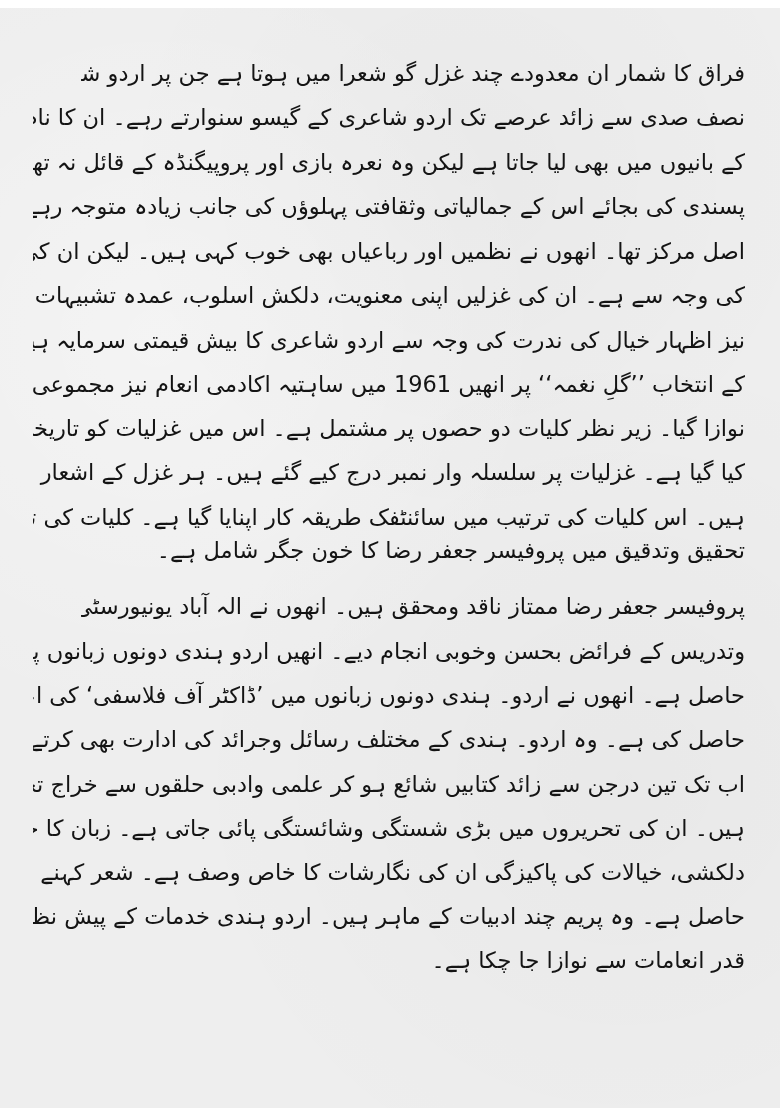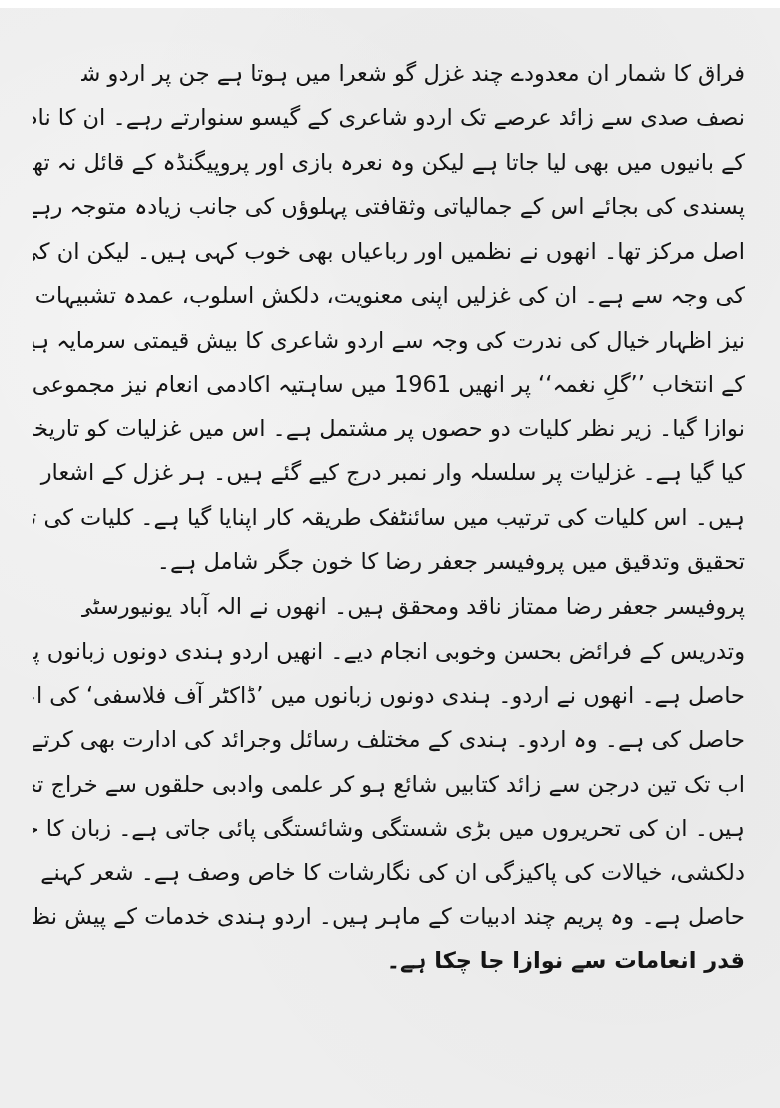--- a/index.html
+++ b/index.html
@@ -64,29 +64,29 @@
       <div class="line" style="top:89px;">نصف صدی سے زائد عرصے تک اردو شاعری کے گیسو سنوارتے رہے۔ ان کا نام ترقی پسند تحریک</div>
       <div class="line" style="top:134px;">کے بانیوں میں بھی لیا جاتا ہے لیکن وہ نعرہ بازی اور پروپیگنڈہ کے قائل نہ تھے۔ جماعتی تنظیم</div>
       <div class="line" style="top:178px;">پسندی کی بجائے اس کے جمالیاتی وثقافتی پہلوؤں کی جانب زیادہ متوجہ رہے۔ تغزل ان کی فکر کا</div>
       <div class="line" style="top:223px;">اصل مرکز تھا۔ انھوں نے نظمیں اور رباعیاں بھی خوب کہی ہیں۔ لیکن ان کی اصل شہرت غزل گوئی</div>
       <div class="line" style="top:267px;">کی وجہ سے ہے۔ ان کی غزلیں اپنی معنویت، دلکش اسلوب، عمدہ تشبیہات واستعارات، طرز تخیل</div>
       <div class="line" style="top:312px;">نیز اظہار خیال کی ندرت کی وجہ سے اردو شاعری کا بیش قیمتی سرمایہ ہیں۔ ان کے شعری مجموعوں</div>
       <div class="line" style="top:356px;">کے انتخاب ’’گلِ نغمہ‘‘ پر انھیں 1961 میں ساہتیہ اکادمی انعام نیز مجموعی ادبی خدمات سے بھی</div>
       <div class="line" style="top:400px;">نوازا گیا۔ زیر نظر کلیات دو حصوں پر مشتمل ہے۔ اس میں غزلیات کو تاریخی ترتیب سے شامل</div>
       <div class="line" style="top:444px;">کیا گیا ہے۔ غزلیات پر سلسلہ وار نمبر درج کیے گئے ہیں۔ ہر غزل کے اشعار پر بھی نمبر دیے گئے</div>
       <div class="line" style="top:489px;">ہیں۔ اس کلیات کی ترتیب میں سائنٹفک طریقہ کار اپنایا گیا ہے۔ کلیات کی ترتیب وتہذیب نیز</div>
-      <div class="line last" style="top:533px;">تحقیق وتدقیق میں پروفیسر جعفر رضا کا خون جگر شامل ہے۔</div>
+      <div class="line last" style="top:522px;">تحقیق وتدقیق میں پروفیسر جعفر رضا کا خون جگر شامل ہے۔</div>
     </div>
 
     <div>
       <div class="line indent" style="top:578px;">پروفیسر جعفر رضا ممتاز ناقد ومحقق ہیں۔ انھوں نے الہ آباد یونیورسٹی میں 35 برس تک درس</div>
       <div class="line" style="top:623px;">وتدریس کے فرائض بحسن وخوبی انجام دیے۔ انھیں اردو ہندی دونوں زبانوں پر عالمانہ دسترس</div>
       <div class="line" style="top:667px;">حاصل ہے۔ انھوں نے اردو۔ ہندی دونوں زبانوں میں ’ڈاکٹر آف فلاسفی‘ کی اعلیٰ ترین ڈگری</div>
       <div class="line" style="top:711px;">حاصل کی ہے۔ وہ اردو۔ ہندی کے مختلف رسائل وجرائد کی ادارت بھی کرتے رہے۔ موصوف کی</div>
       <div class="line" style="top:756px;">اب تک تین درجن سے زائد کتابیں شائع ہو کر علمی وادبی حلقوں سے خراج تحسین حاصل کر چکی</div>
       <div class="line" style="top:800px;">ہیں۔ ان کی تحریروں میں بڑی شستگی وشائستگی پائی جاتی ہے۔ زبان کا حسن، اسلوب کی</div>
       <div class="line" style="top:844px;">دلکشی، خیالات کی پاکیزگی ان کی نگارشات کا خاص وصف ہے۔ شعر کہنے پر بھی انھیں قدرت</div>
       <div class="line" style="top:888px;">حاصل ہے۔ وہ پریم چند ادبیات کے ماہر ہیں۔ اردو ہندی خدمات کے پیش نظر انھیں متعدد گراں</div>
-      <div class="line last" style="top:932px;font-weight:bold;">قدر انعامات سے نوازا جا چکا ہے۔</div>
+      <div class="line last" style="top:932px;">قدر انعامات سے نوازا جا چکا ہے۔</div>
     </div>
 
   </div>
 </div>
 
 </body></html>

